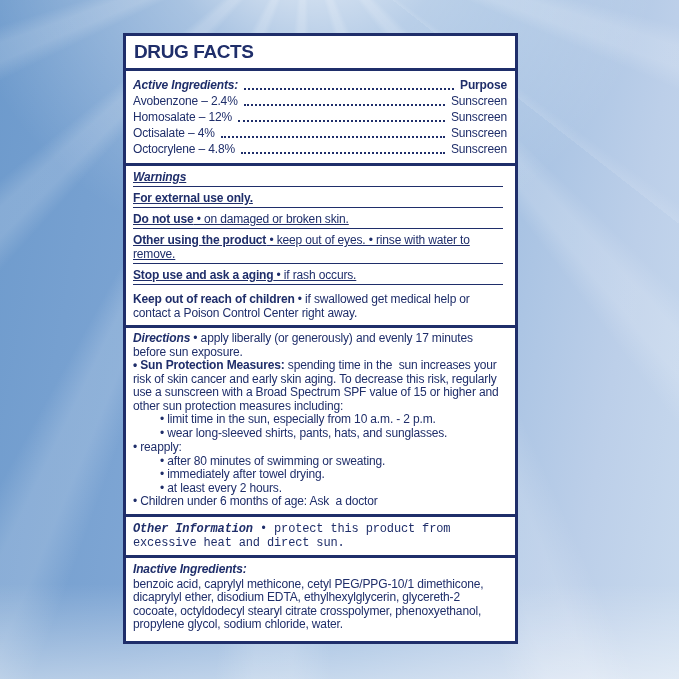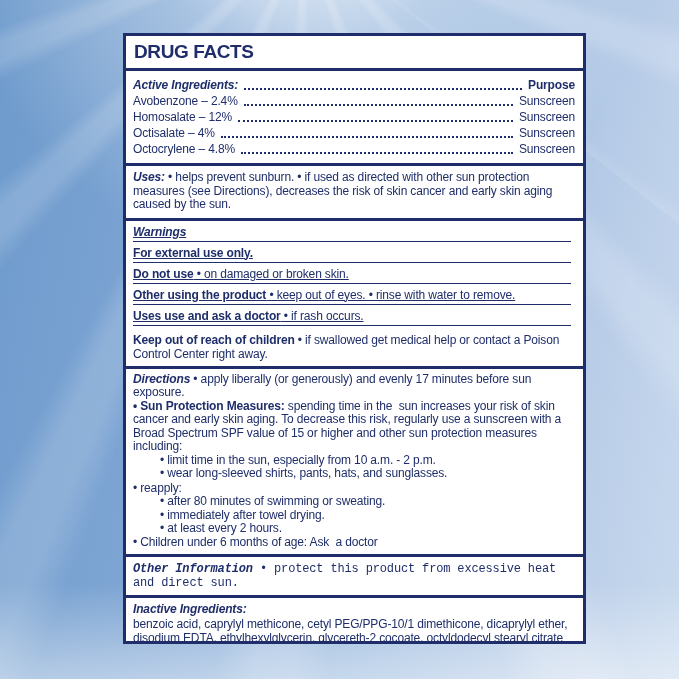--- a/index.html
+++ b/index.html
@@ -13,21 +13,21 @@
   }
   .sky{
     position:relative;width:679px;height:679px;
     background:
       radial-gradient(circle at 45% -14%, rgba(255,255,255,0.95) 0%, rgba(255,255,255,0.35) 18%, rgba(255,255,255,0) 42%),
       repeating-conic-gradient(from 128deg at 45% -10%, rgba(255,255,255,0) 0deg 6deg, rgba(255,255,255,0.16) 9deg 12deg, rgba(255,255,255,0) 15deg 22deg),
       linear-gradient(to top, rgba(255,255,255,0.45) 0%, rgba(255,255,255,0) 14%),
       linear-gradient(100deg, #6d9acc 0%, #7fa6d4 30%, #9cbbdf 60%, #bccfe9 85%, #c9daee 100%);
   }
   .panel{
-    position:absolute;left:123px;top:33px;width:463px;height:611px;
+    position:absolute;left:123px;top:33px;width:395px;height:611px;
     box-sizing:border-box;background:var(--panel);
     border:3px solid var(--navy);
     color:var(--navy);
     font-size:12px;line-height:13.5px;letter-spacing:-0.15px;
     overflow:hidden;
   }
   .sec{padding:4px 8px 5px 7px;}
   .sec + .sec{border-top:3px solid var(--navy);}
   .b{font-weight:bold;}
   .i{font-style:italic;}
@@ -88,39 +88,36 @@
         <span class="dots"></span>
         <span class="ai-purpose">Sunscreen</span>
       </div>
       <div class="ai-row">
         <span class="ai-name">Octocrylene – 4.8%</span>
         <span class="dots"></span>
         <span class="ai-purpose">Sunscreen</span>
       </div>
     </div>
 
-    <div class="sec uses">
-      <p><span class="b i">Uses:</span><span> • helps prevent sunburn. • if used as directed with other sun protection measures (see Directions), decreases the risk of skin cancer and early skin aging caused by the sun.</span></p>
-    </div>
 
     <div class="sec">
       <div class="wheading rule">
         <span class="b i">Warnings</span>
       </div>
       <div class="wrow rule">
         <span class="b">For external use only.</span><span></span>
       </div>
       <div class="wrow rule">
         <span class="b">Do not use</span><span> • on damaged or broken skin.</span>
       </div>
       <div class="wrow rule">
         <span class="b">Other using the product</span><span> • keep out of eyes. • rinse with water to remove.</span>
       </div>
       <div class="wrow rule gap-below">
-        <span class="b">Uses use and ask a doctor</span><span> • if rash occurs.</span>
+        <span class="b">Stop use and ask a aging</span><span> • if rash occurs.</span>
       </div>
       <div class="wrow gap-above">
         <span class="b">Keep out of reach of children</span><span> • if swallowed get medical help or contact a Poison Control Center right away.</span>
       </div>
     </div>
 
     <div class="sec">
       <p class="dline"><span class="b i">Directions</span><span> • apply liberally (or generously) and evenly 17 minutes before sun exposure.</span></p>
       <p class="dline"><span class="b">• Sun Protection Measures:</span><span> spending time in the  sun increases your risk of skin cancer and early skin aging. To decrease this risk, regularly use a sunscreen with a Broad Spectrum SPF value of 15 or higher and other sun protection measures including:</span></p>
       <p class="dline l2">• limit time in the sun, especially from 10 a.m. - 2 p.m.</p>

